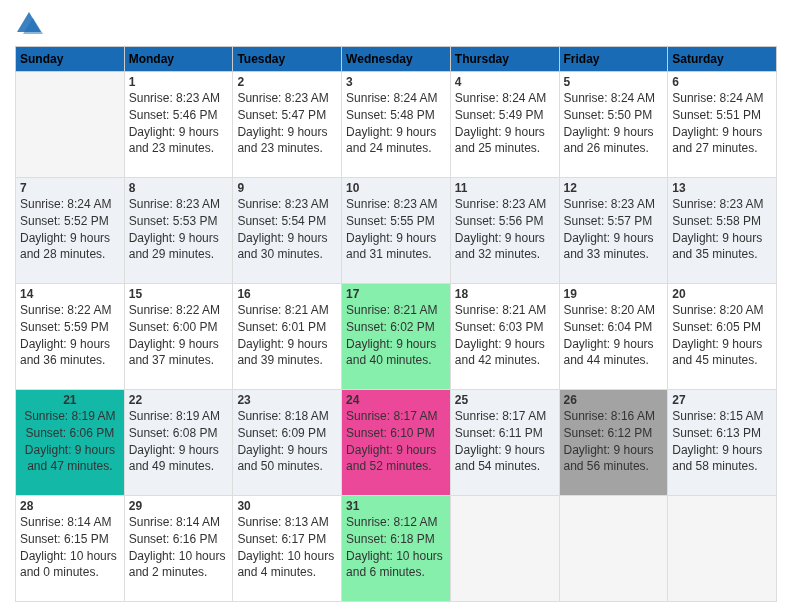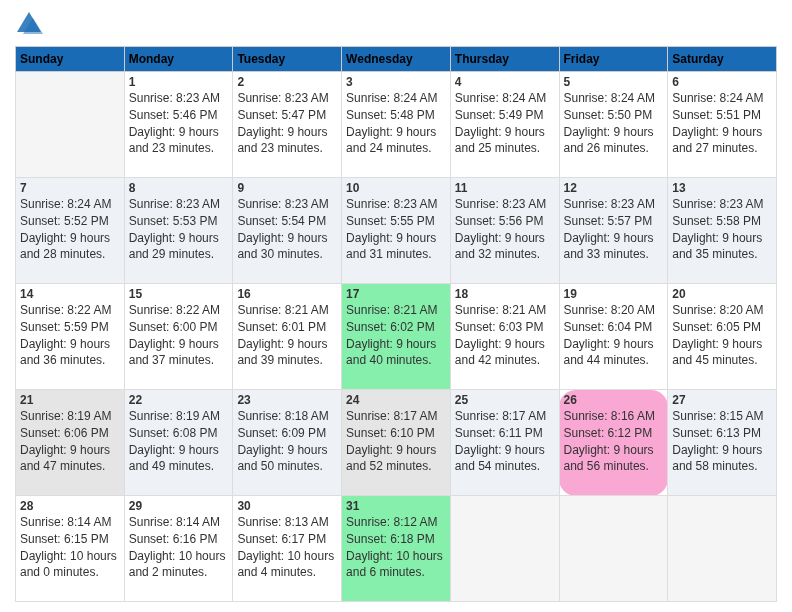--- a/index.html
+++ b/index.html
@@ -216,41 +216,41 @@
           <td style="background: rgb(255, 255, 255);">
             <span class="day-num">19</span>
             <div class="day-info">Sunrise: 8:20 AM<br>Sunset: 6:04 PM<br>Daylight: 9 hours and 44 minutes.</div>
           </td>
           <td style="background: rgb(255, 255, 255);">
             <span class="day-num">20</span>
             <div class="day-info">Sunrise: 8:20 AM<br>Sunset: 6:05 PM<br>Daylight: 9 hours and 45 minutes.</div>
           </td>
         </tr>
         <tr>
-          <td style="background: #e5e5e5;">
+          <td style="background: #14b8a6; text-align: center;">
             <span class="day-num">21</span>
             <div class="day-info">Sunrise: 8:19 AM<br>Sunset: 6:06 PM<br>Daylight: 9 hours and 47 minutes.</div>
           </td>
           <td style="background: rgb(238, 242, 247);">
             <span class="day-num">22</span>
             <div class="day-info">Sunrise: 8:19 AM<br>Sunset: 6:08 PM<br>Daylight: 9 hours and 49 minutes.</div>
           </td>
           <td style="background: rgb(238, 242, 247);">
             <span class="day-num">23</span>
             <div class="day-info">Sunrise: 8:18 AM<br>Sunset: 6:09 PM<br>Daylight: 9 hours and 50 minutes.</div>
           </td>
-          <td style="background: #e5e5e5; margin-left: 32px;">
+          <td style="background: #ec4899; margin-left: 32px;">
             <span class="day-num">24</span>
             <div class="day-info">Sunrise: 8:17 AM<br>Sunset: 6:10 PM<br>Daylight: 9 hours and 52 minutes.</div>
           </td>
           <td style="background: rgb(238, 242, 247);">
             <span class="day-num">25</span>
             <div class="day-info">Sunrise: 8:17 AM<br>Sunset: 6:11 PM<br>Daylight: 9 hours and 54 minutes.</div>
           </td>
-          <td style="background: #f9a8d4; border-radius: 17px;">
+          <td style="background: #a3a3a3;">
             <span class="day-num">26</span>
             <div class="day-info">Sunrise: 8:16 AM<br>Sunset: 6:12 PM<br>Daylight: 9 hours and 56 minutes.</div>
           </td>
           <td style="background: rgb(238, 242, 247);">
             <span class="day-num">27</span>
             <div class="day-info">Sunrise: 8:15 AM<br>Sunset: 6:13 PM<br>Daylight: 9 hours and 58 minutes.</div>
           </td>
         </tr>
         <tr>
           <td style="background: rgb(255, 255, 255);">

